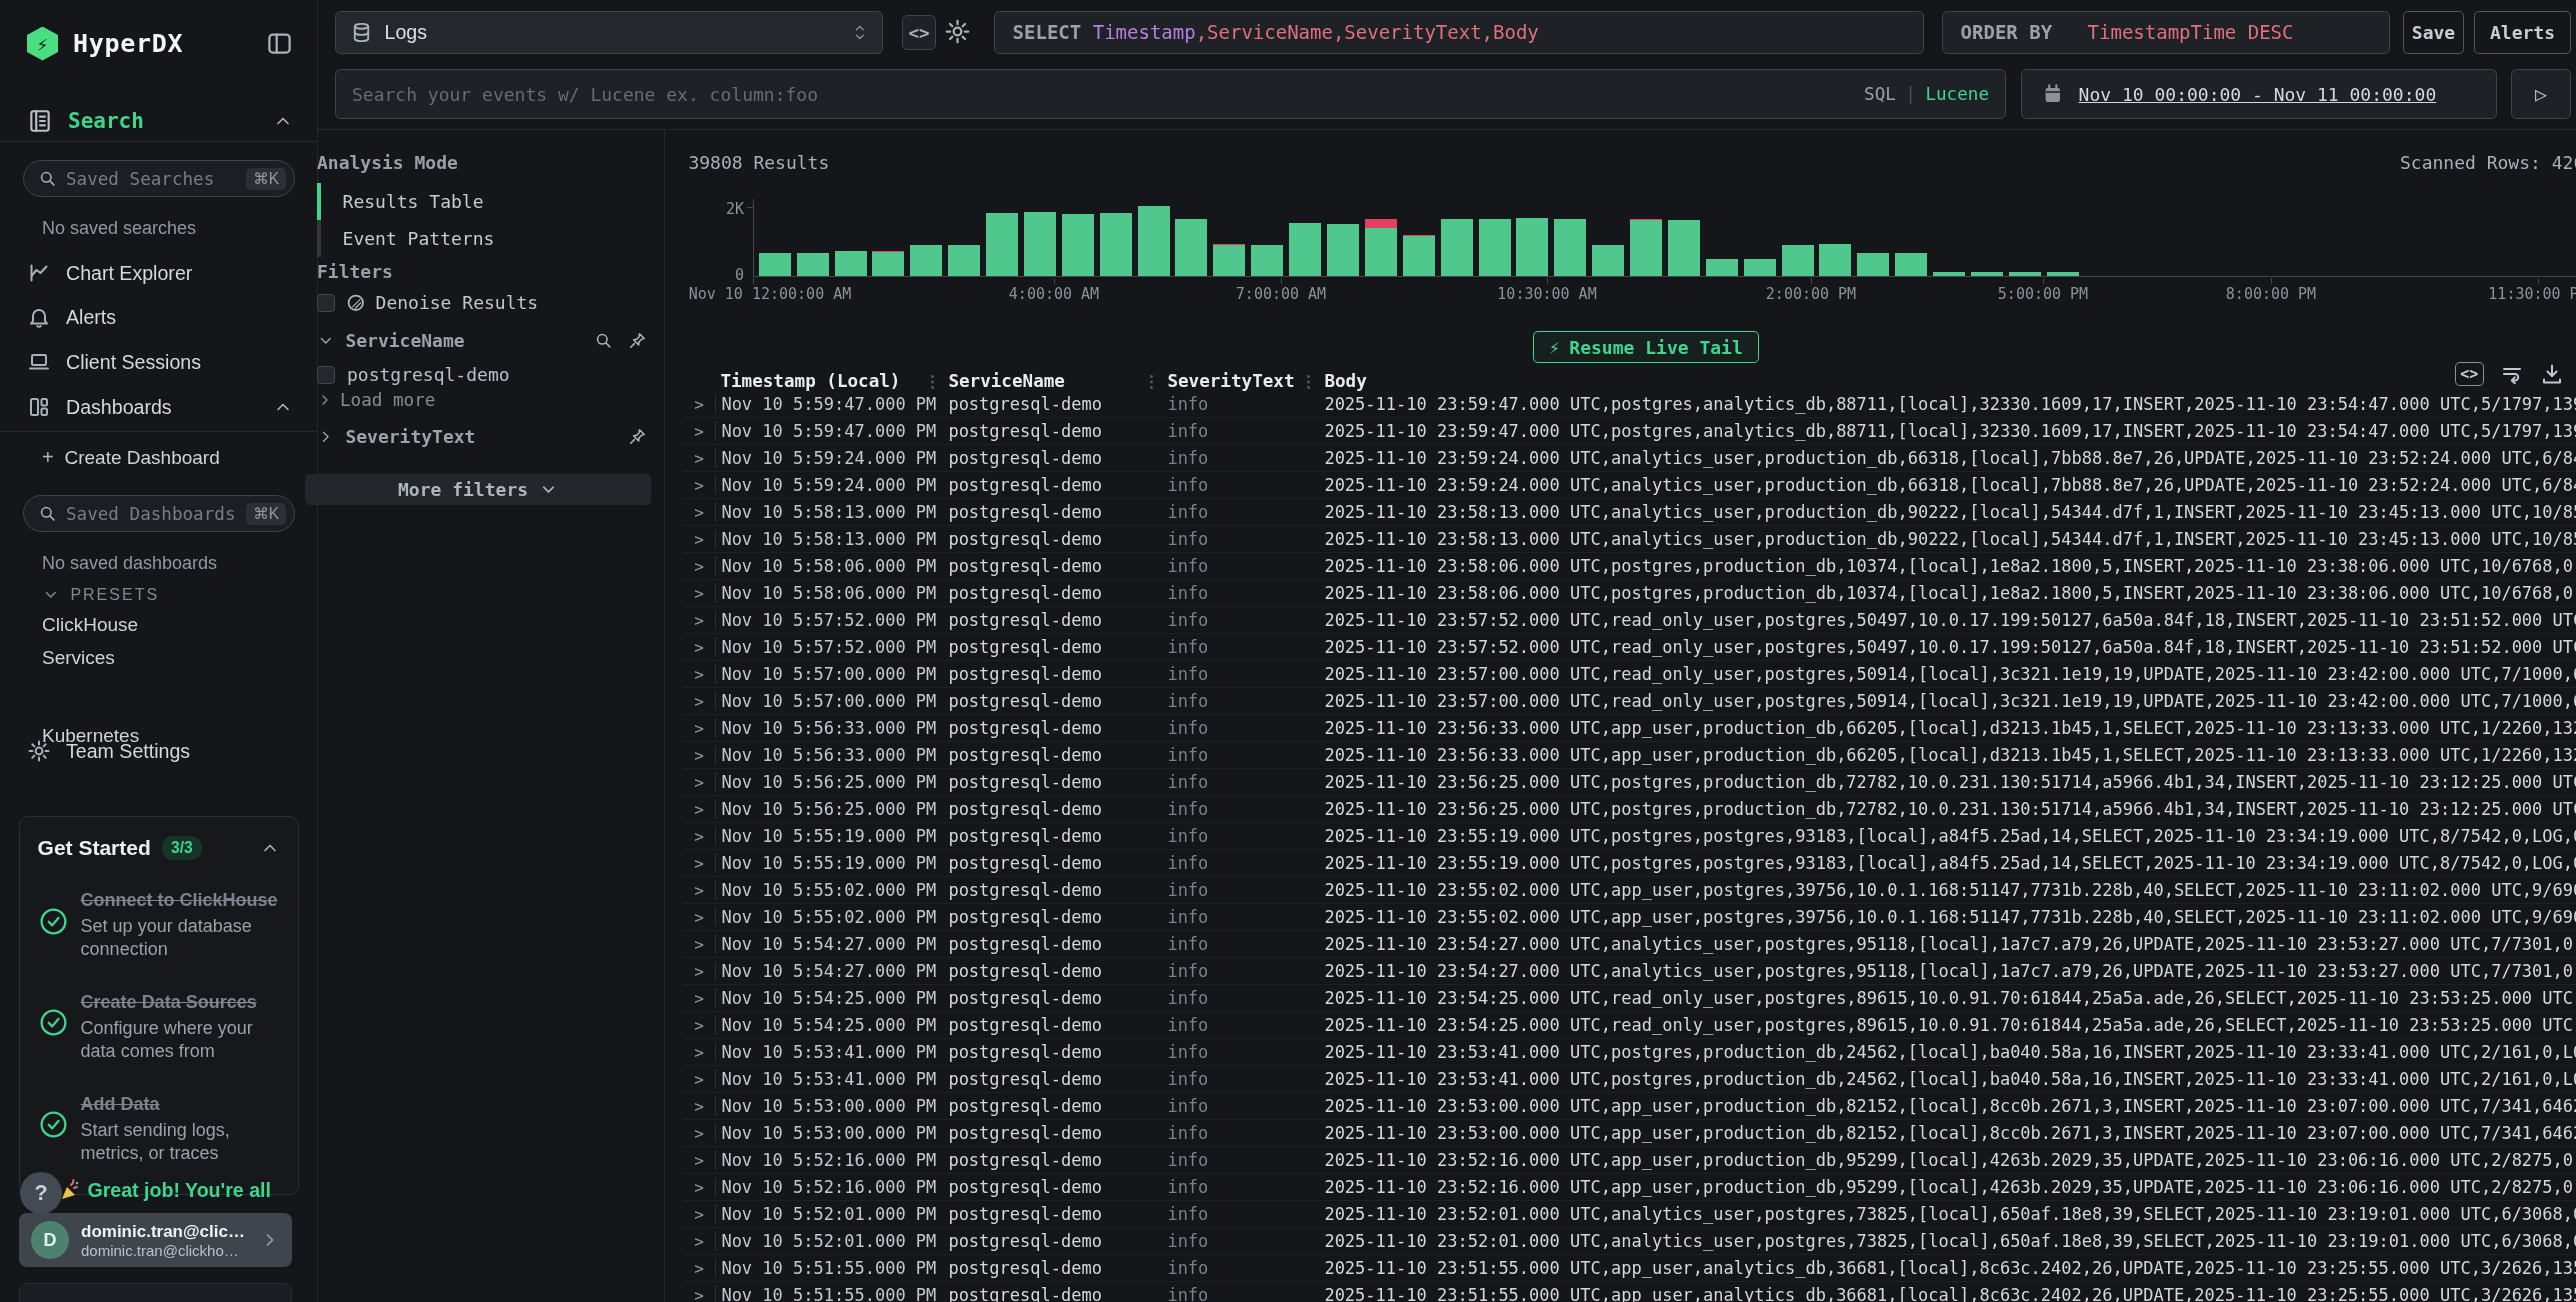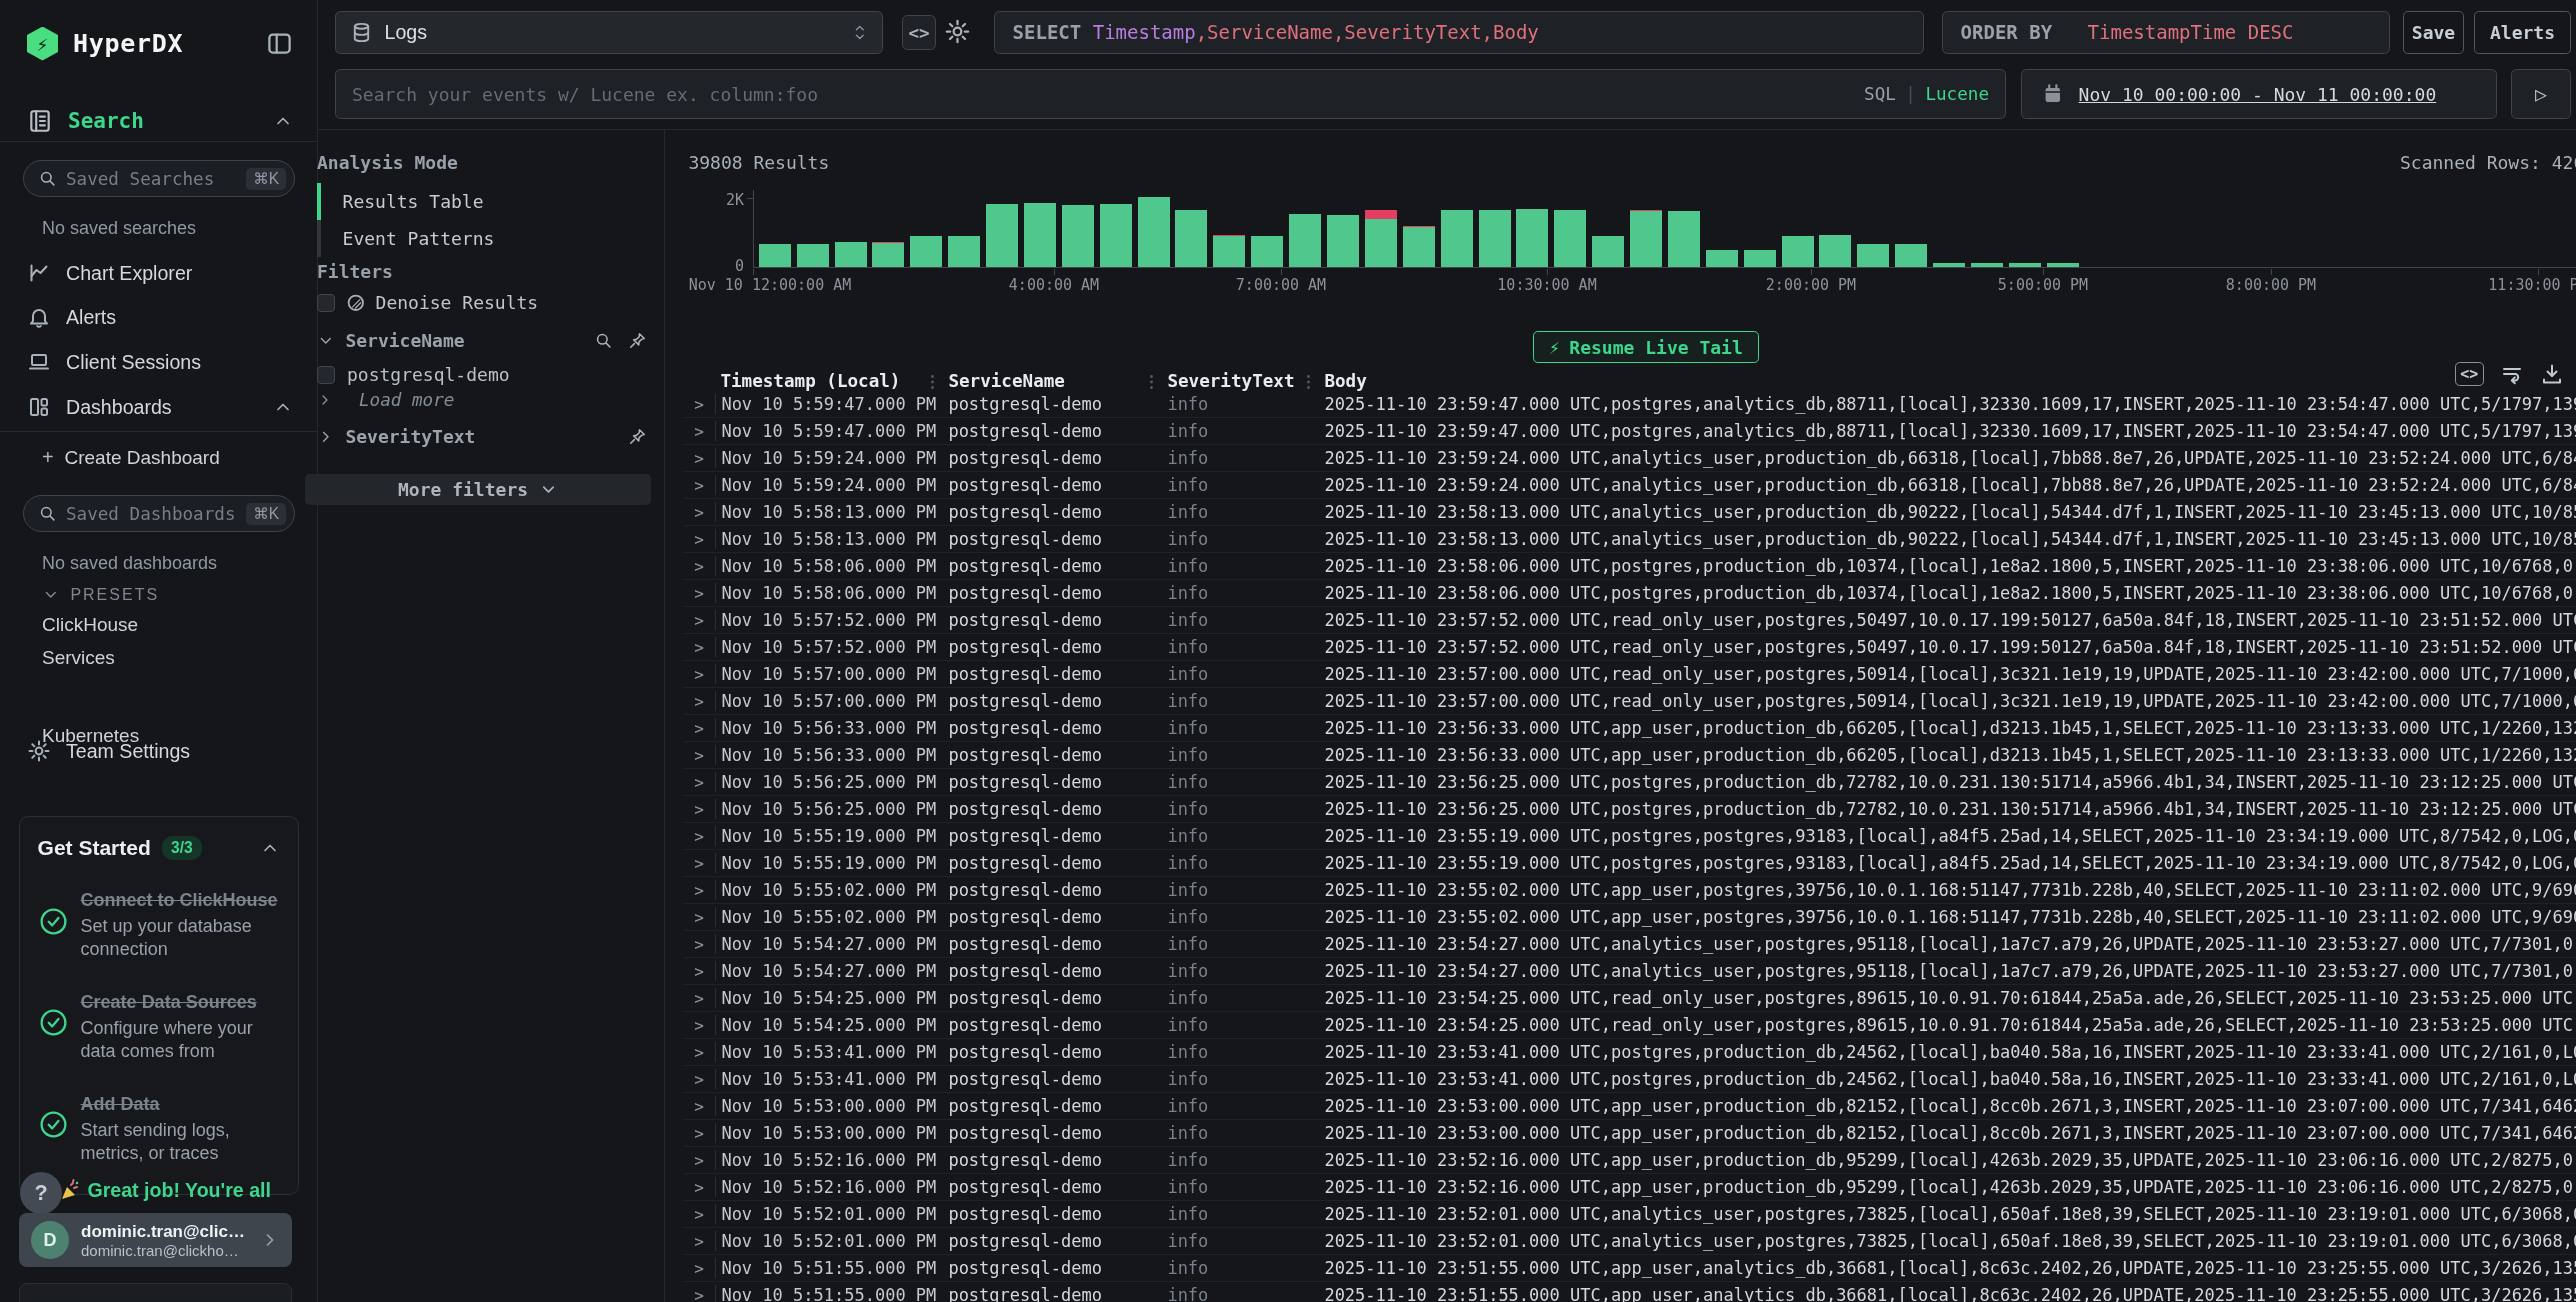--- a/index.html
+++ b/index.html
@@ -105,31 +105,31 @@
   .mode-item.active{border-left-color:var(--green);}
   .chk{width:18px;height:18px;border:1.4px solid #41464e;border-radius:4px;background:#24272c;flex:0 0 18px;}
   .fp-row{position:absolute;left:17px;right:17px;display:flex;align-items:center;}
   .fp-row .lbl{font-size:18px;color:#c0c6cd;}
   .fp-sect{position:absolute;left:17px;right:17px;display:flex;align-items:center;cursor:pointer;}
   .fp-sect .name{font-weight:bold;font-size:18px;color:#9aa2ab;margin-left:10.8px;}
   .fp-sect .tools{margin-left:auto;display:flex;align-items:center;gap:15px;}
   .fp-opt{position:absolute;left:17px;right:17px;display:flex;align-items:center;}
   .fp-opt .lbl{font-size:18px;color:#b9c0c7;margin-left:12px;}
   #load-more{position:absolute;left:17px;display:flex;align-items:center;color:#858d96;font-size:17.6px;cursor:pointer;}
-  #load-more span{margin-left:26px;font-style:italic;}
+  #load-more span{margin-left:7px;}
   #more-filters{position:absolute;left:5.4px;right:13.5px;top:344px;height:31px;background:#23262b;border:none;border-radius:4.7px;
                 color:#aeb5bd;font-weight:bold;font-size:18px;font-family:"DejaVu Sans Mono",monospace;cursor:pointer;
                 display:flex;align-items:center;justify-content:center;gap:10.8px;}
 
   
   #main{position:absolute;left:683px;top:130px;width:1893px;height:1173px;overflow:hidden;}
   #results-count{position:absolute;left:5.4px;top:21.6px;font-size:18px;color:#a8b0b9;}
   #scanned{position:absolute;left:1717px;top:21.6px;font-size:18px;color:#a8b0b9;white-space:nowrap;}
   
-  #chart{position:absolute;left:0;top:0;width:1893px;height:157px;}
+  #chart{position:absolute;left:0;top:9px;width:1893px;height:157px;}
   #plot{position:absolute;left:70px;top:60px;right:0;height:78px;border-left:1.4px solid #42474d;}
   .bar{position:absolute;bottom:0;width:32px;display:flex;flex-direction:column;justify-content:flex-end;cursor:pointer;}
   .bar .seg-err{background:var(--red);}
   .bar .seg-ok{background:var(--bar);}
   #xaxis{position:absolute;left:70px;right:0;top:137px;height:1.4px;background:#42474d;}
   .ylab{position:absolute;font-size:15px;color:#8b929b;text-align:right;width:41px;}
   .ytick{position:absolute;left:64px;width:6px;height:1.4px;background:#42474d;}
   .xtick{position:absolute;top:139px;width:1.4px;height:6px;background:#42474d;}
   .xlab{position:absolute;top:146px;font-size:15px;color:#8b929b;white-space:nowrap;transform:translateX(-50%);}
   

